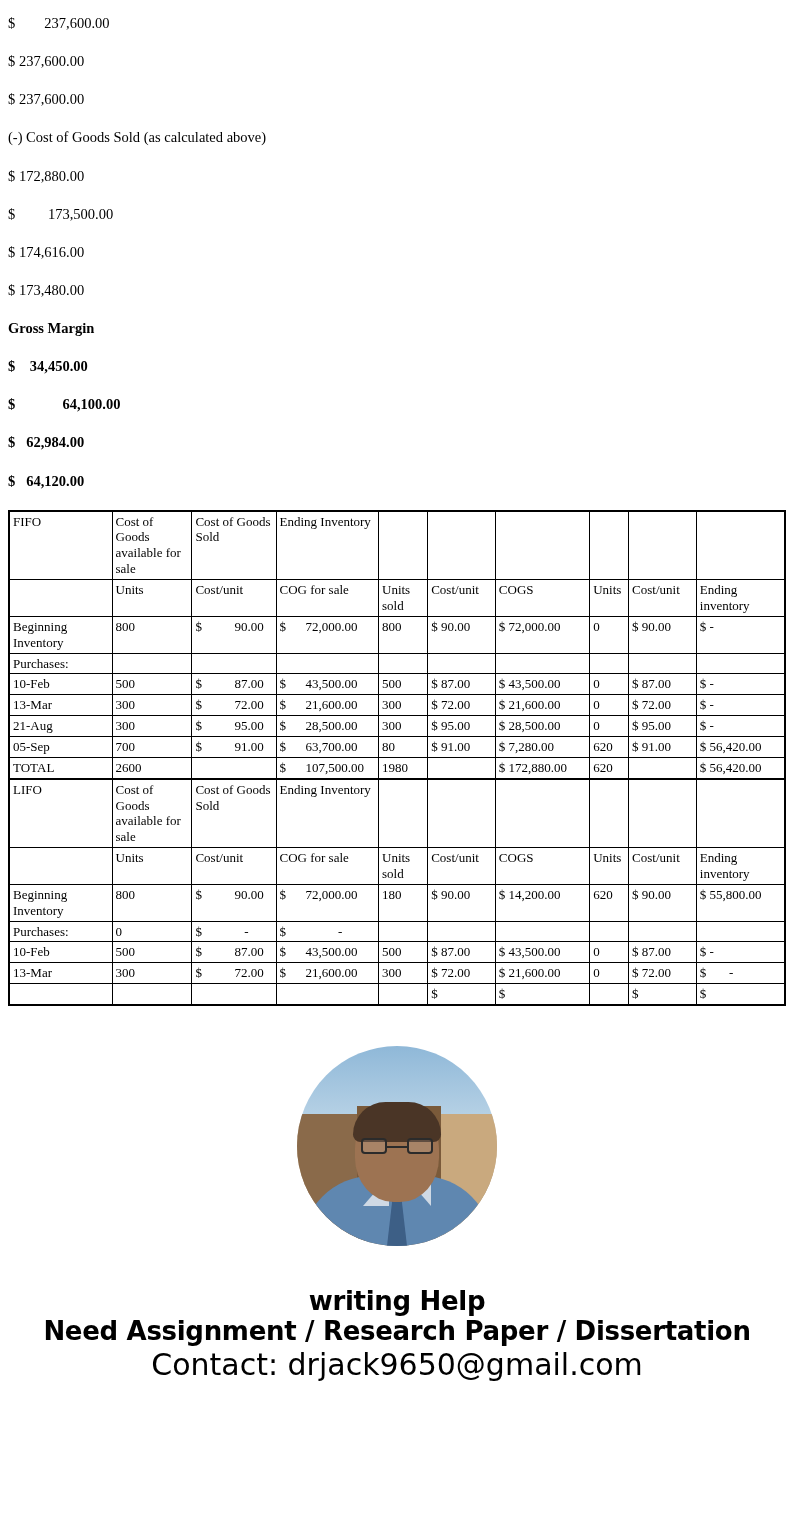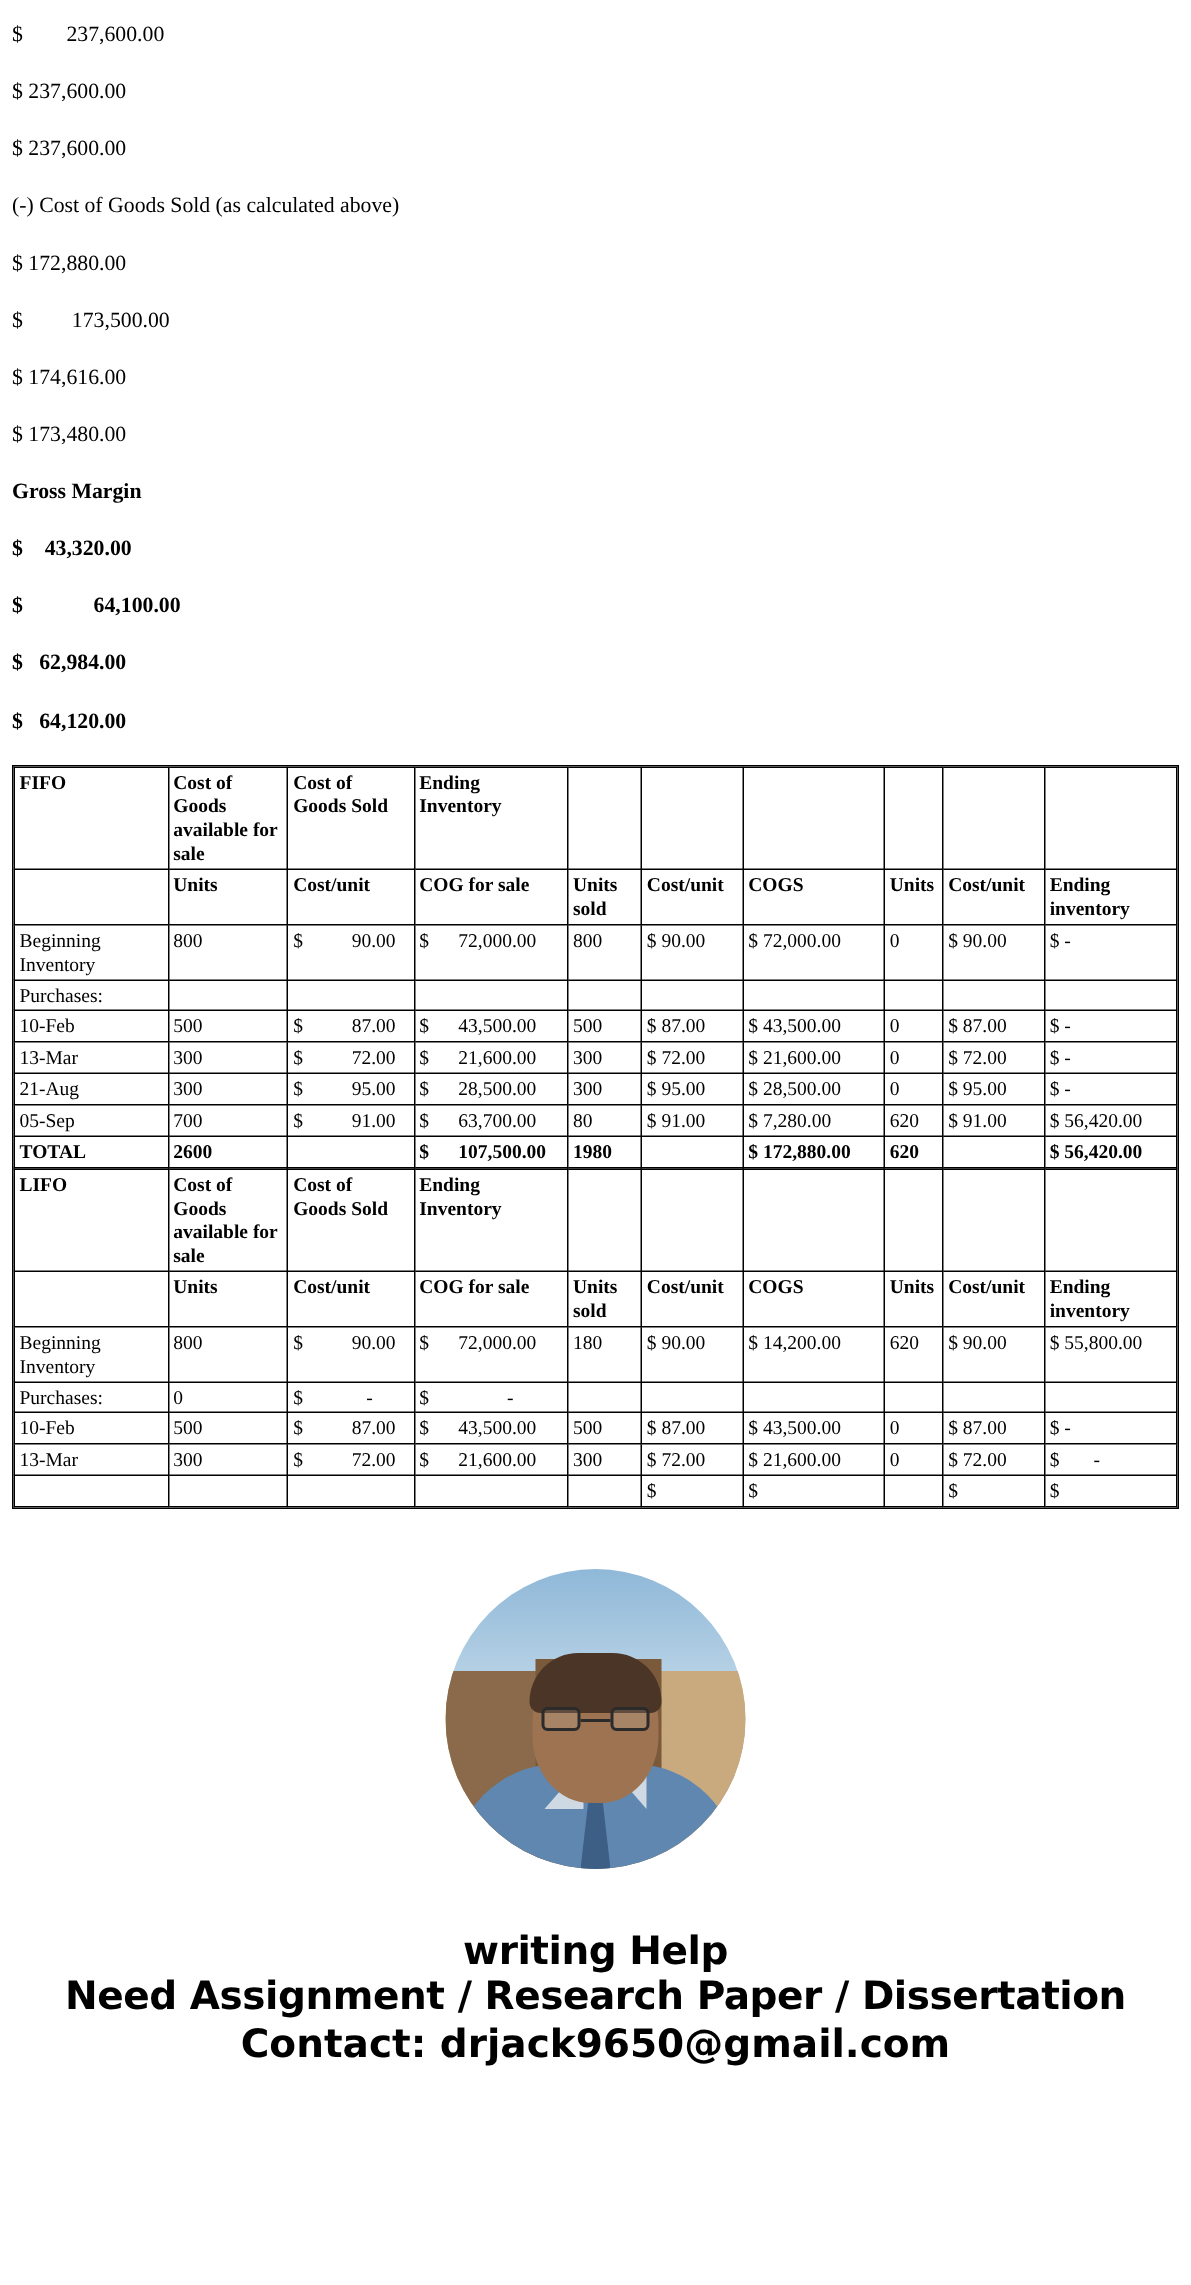--- a/index.html
+++ b/index.html
@@ -38,21 +38,21 @@
   table.inv td {
     border: 1px solid #000000;
     vertical-align: top;
     font-size: 13px;
     line-height: 1.22;
     padding: 2px 3px;
     white-space: pre-wrap;
     word-wrap: break-word;
     overflow: hidden;
   }
-  td.b { font-weight: bold; }
+  td.b { font-weight: normal; }
   td.noborder {
     border: none;
   }
   .outer-wrap {
     border: 1px solid #000000;
     width: 778px;
     margin: 12px 0 0 0;
     padding: 0;
   }
   .outer-wrap table.inv {
@@ -144,22 +144,22 @@
   }
   .cta-line {
     font-family: "DejaVu Sans", sans-serif;
     font-weight: bold;
     font-size: 26px;
     line-height: 1.16;
     letter-spacing: -0.3px;
   }
   .cta-line2 {
     font-family: "DejaVu Sans", sans-serif;
-    font-weight: bold;
-    font-size: 26px;
+    font-weight: normal;
+    font-size: 30px;
     line-height: 1.16;
     margin-top: 2px;
     text-align: center;
   }
 </style>
 </head>
 <body>
 
 <div class="page">
 
@@ -168,21 +168,21 @@
   <div>
     <div class="text-line">$        237,600.00</div>
     <div class="text-line">$ 237,600.00</div>
     <div class="text-line">$ 237,600.00</div>
     <div class="text-line">(-) Cost of Goods Sold (as calculated above)</div>
     <div class="text-line">$ 172,880.00</div>
     <div class="text-line">$         173,500.00</div>
     <div class="text-line">$ 174,616.00</div>
     <div class="text-line">$ 173,480.00</div>
     <div class="text-line bold">Gross Margin</div>
-    <div class="text-line bold">$    43,320.00</div>
+    <div class="text-line bold">$    34,450.00</div>
     <div class="text-line bold">$             64,100.00</div>
     <div class="text-line bold">$   62,984.00</div>
     <div class="text-line bold">$   64,120.00</div>
   </div>
 
   <div class="outer-wrap">
     <div class="clip">
 
       <table class="inv">
         <colgroup>

